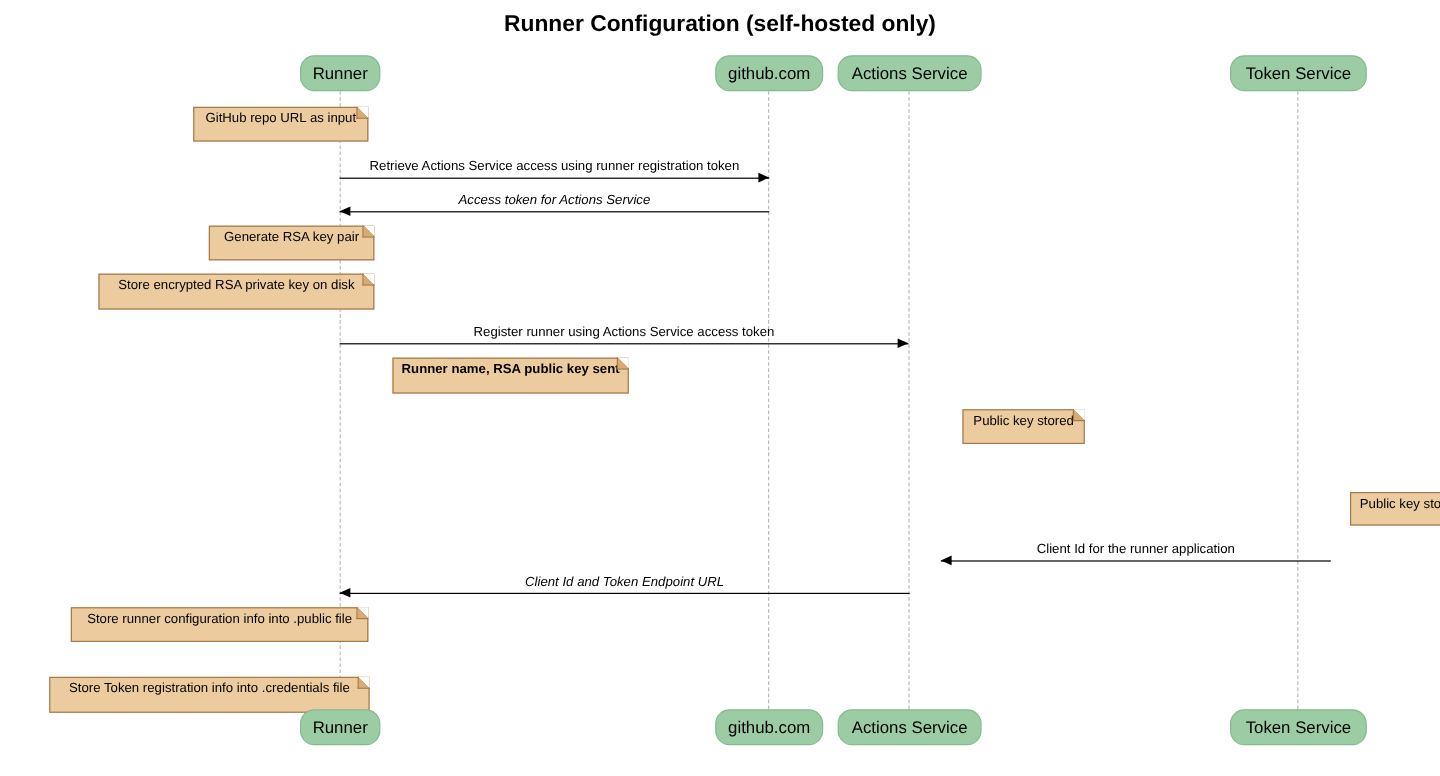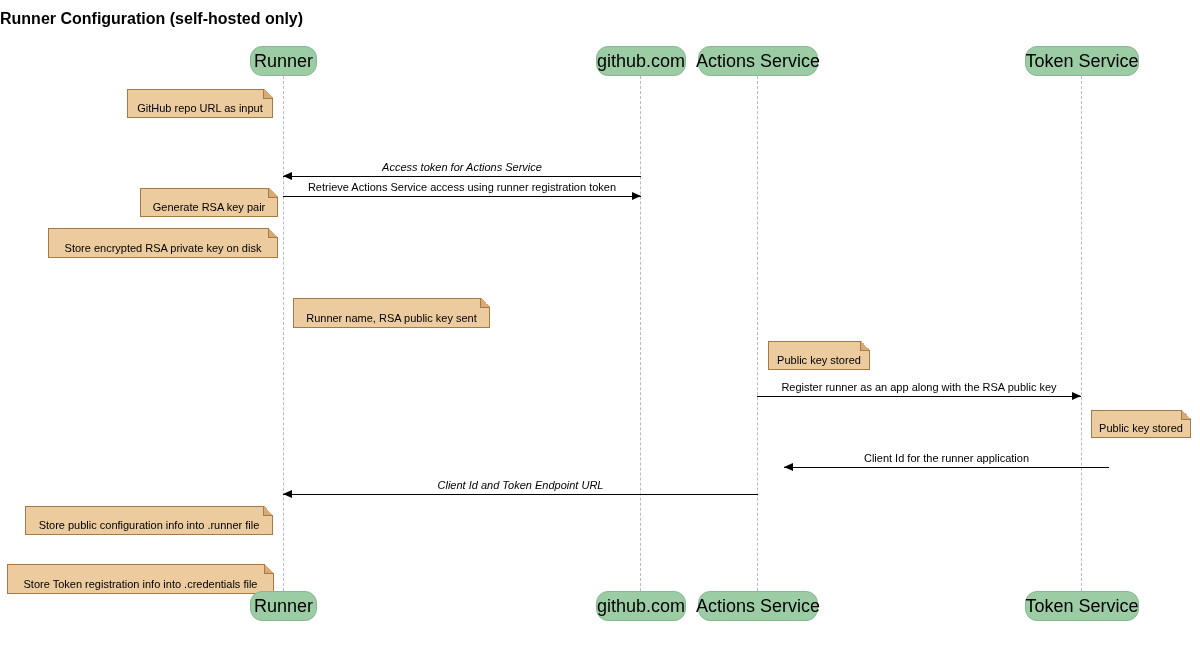--- a/index.html
+++ b/index.html
@@ -21,56 +21,58 @@
     position: relative;
     width: 1200px;
     height: 647px;
     background: var(--diagram-bg);
     overflow: hidden;
   }
 
   .diagram-title {
     position: absolute;
     left: 0; top: 10px; width: 1200px;
-    font-size: 16px;
+    text-align: center;
+    font-size: 19px;
     font-weight: bold;
   }
 
   .lifeline {
     position: absolute;
     width: 0;
     border-left: 1px dashed var(--lifeline);
     top: 76px;
     height: 515px;
   }
 
   .participant {
     position: absolute;
     height: 30px;
     background: var(--participant-fill);
     border: 1px solid var(--participant-border);
     border-radius: 12px;
     display: flex;
     align-items: center;
     justify-content: center;
-    font-size: 18px;
+    font-size: 14px;
     white-space: nowrap;
   }
 
   .note {
     position: absolute;
     background: var(--note-fill);
     border: 1px solid var(--note-border);
     display: flex;
-    align-items: flex-end;
+    align-items: flex-start;
     justify-content: center;
     text-align: center;
     font-size: 11px;
     padding: 3px 0;
     white-space: nowrap;
+    margin-left: 34px;
   }
   .note .fold {
     position: absolute;
     top: -1px; right: -1px;
     width: 10px; height: 10px;
     background: linear-gradient(to bottom left,
                 var(--diagram-bg) 0 50%, var(--note-fold) 50% 100%);
     border-bottom: 1px solid var(--note-border);
     border-left: 1px solid var(--note-border);
   }
@@ -113,21 +115,21 @@
   <div class="participant" style="left:250px;  top:46px; width:67px;">Runner</div>
   <div class="participant" style="left:596px;  top:46px; width:90px;">github.com</div>
   <div class="participant" style="left:698px;  top:46px; width:120px;">Actions Service</div>
   <div class="participant" style="left:1025px; top:46px; width:114px;">Token Service</div>
 
   <div class="note" style="left:127px; top:89px; width:146px; height:29px;">
     <span class="fold"></span>
     <span>GitHub repo URL as input</span>
   </div>
 
-  <div class="message" style="left:283px; top:133px; width:358px;margin-top:48px;">
+  <div class="message" style="left:283px; top:133px; width:358px;">
     <div class="msg-label">Retrieve Actions Service access using runner registration token</div>
     <div class="msg-line">
       <span class="arrowhead right"></span>
     </div>
   </div>
 
   <div class="message" style="left:283px; top:161px; width:358px;font-style:italic;">
     <div class="msg-label">Access token for Actions Service</div>
     <div class="msg-line">
       <span class="arrowhead left"></span>
@@ -137,37 +139,37 @@
   <div class="note" style="left:48px; top:228px; width:230px; height:30px;">
     <span class="fold"></span>
     <span>Store encrypted RSA private key on disk</span>
   </div>
 
   <div class="note" style="left:140px; top:188px; width:138px; height:29px;">
     <span class="fold"></span>
     <span>Generate RSA key pair</span>
   </div>
 
-
-  <div class="note" style="left:293px; top:298px; width:197px; height:30px;">
+  <div class="message" style="left:283px; top:271px; width:474px;">
+    <div class="msg-label">Register runner using Actions Service access token</div>
+    <div class="msg-line">
+      <span class="arrowhead right"></span>
+    </div>
+  </div>
+
+  <div class="note" style="left:293px; top:298px; width:197px; height:30px;font-weight:bold;">
     <span class="fold"></span>
     <span>Runner name, RSA public key sent</span>
   </div>
 
   <div class="note" style="left:768px; top:341px; width:102px; height:29px;">
     <span class="fold"></span>
     <span>Public key stored</span>
   </div>
 
-  <div class="message" style="left:757px; top:381px; width:324px;">
-    <div class="msg-label">Register runner as an app along with the RSA public key</div>
-    <div class="msg-line">
-      <span class="arrowhead right"></span>
-    </div>
-  </div>
 
   <div class="note" style="left:1091px; top:410px; width:100px; height:28px;">
     <span class="fold"></span>
     <span>Public key stored</span>
   </div>
 
   <div class="message" style="left:784px; top:452px; width:325px;">
     <div class="msg-label">Client Id for the runner application</div>
     <div class="msg-line">
       <span class="arrowhead left"></span>
@@ -176,21 +178,21 @@
 
   <div class="message" style="left:283px; top:479px; width:475px;font-style:italic;">
     <div class="msg-label">Client Id and Token Endpoint URL</div>
     <div class="msg-line">
       <span class="arrowhead left"></span>
     </div>
   </div>
 
   <div class="note" style="left:25px; top:506px; width:248px; height:29px;">
     <span class="fold"></span>
-    <span>Store public configuration info into .runner file</span>
+    <span>Store runner configuration info into .public file</span>
   </div>
 
   <div class="note" style="left:7px; top:564px; width:267px; height:30px;">
     <span class="fold"></span>
     <span>Store Token registration info into .credentials file</span>
   </div>
 
   <div class="participant" style="left:250px;  top:591px; width:67px;">Runner</div>
   <div class="participant" style="left:596px;  top:591px; width:90px;">github.com</div>
   <div class="participant" style="left:698px;  top:591px; width:120px;">Actions Service</div>

